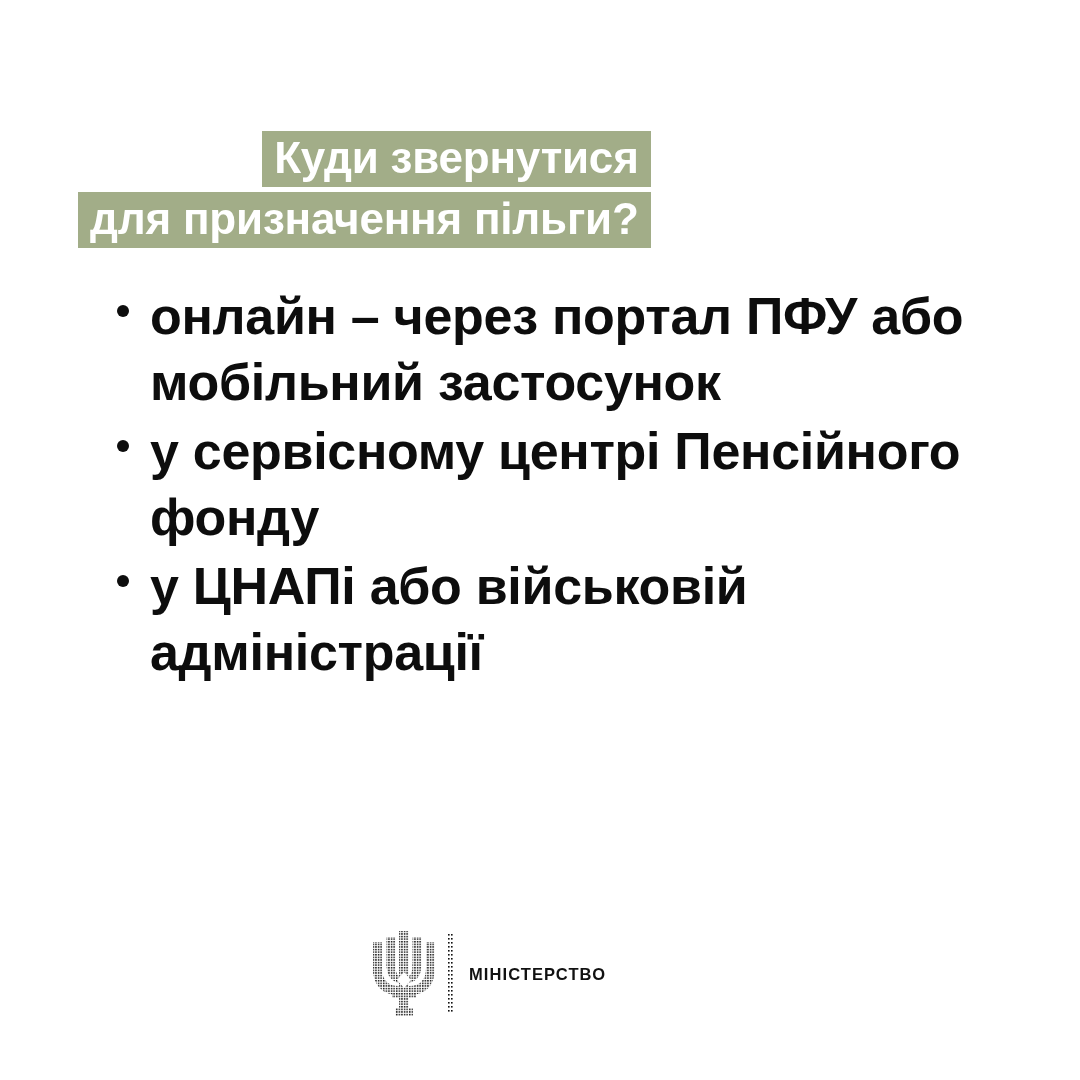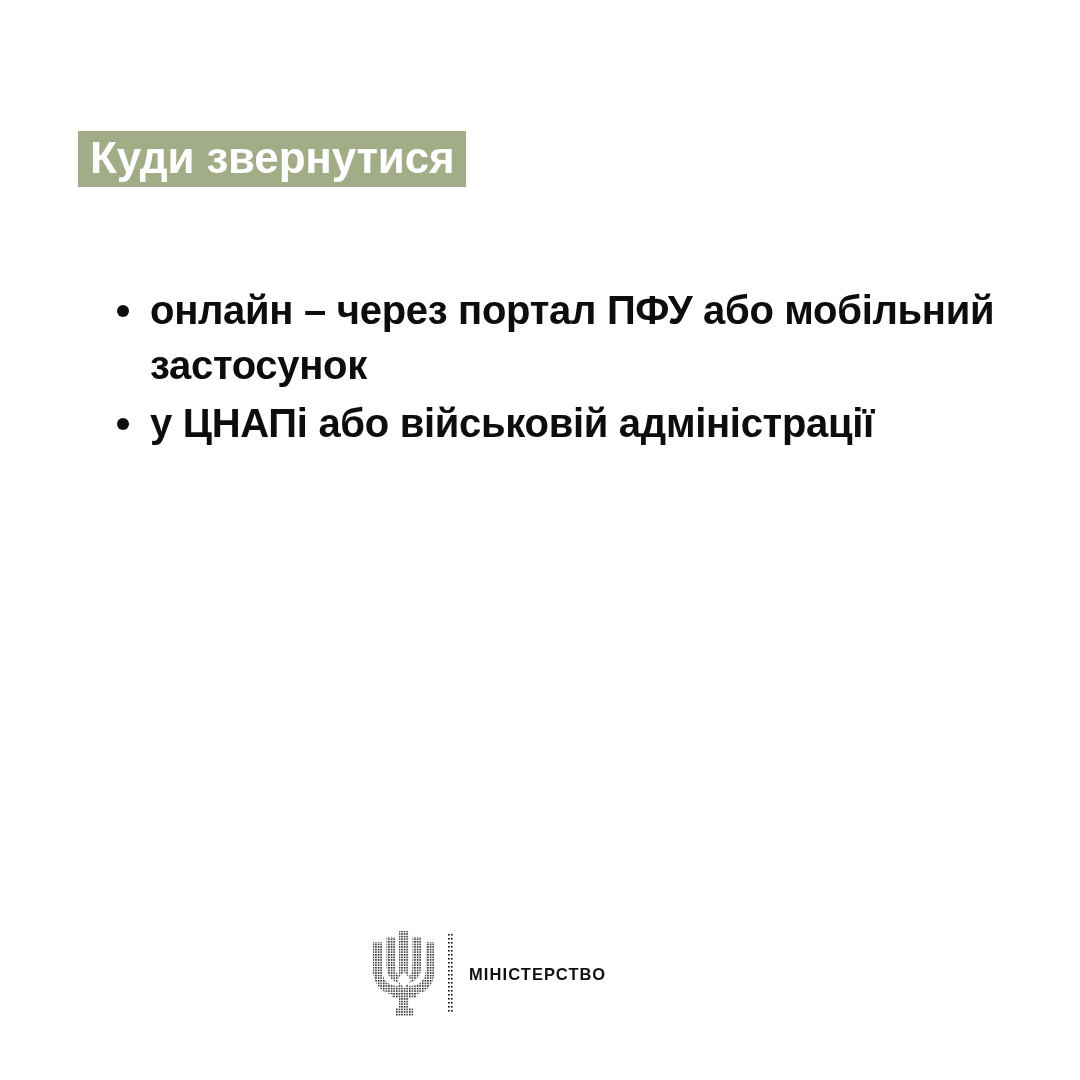--- a/index.html
+++ b/index.html
@@ -53,23 +53,23 @@
     width: 900px;
     list-style: none;
     margin: 0;
     padding: 0;
   }
   .bullet-item {
     position: relative;
     padding-left: 42px;
     margin: 0 0 3px 0;
     color: #0d0d0d;
-    font-size: 40px;
+    font-size: 52px;
     font-weight: bold;
-    line-height: 55px;
+    line-height: 66px;
     letter-spacing: -0.3px;
   }
   .bullet-dot {
     position: absolute;
     left: 9px;
     top: 22px;
     width: 12px;
     height: 12px;
     background: #0d0d0d;
     border-radius: 50%;
@@ -110,26 +110,31 @@
   }
   .logo-text-line { display: block; }
 </style>
 </head>
 <body>
 
 <div class="poster">
 
   <div class="title-block">
     <span class="title-line">Куди звернутися</span>
+    <span class="title-line">для призначення пільги?</span>
   </div>
 
   <ul class="bullet-list">
     <li class="bullet-item">
       <span class="bullet-dot"></span>
       <span class="bullet-text">онлайн – через портал ПФУ або мобільний застосунок</span>
+    </li>
+    <li class="bullet-item">
+      <span class="bullet-dot"></span>
+      <span class="bullet-text">у сервісному центрі Пенсійного фонду</span>
     </li>
     <li class="bullet-item">
       <span class="bullet-dot"></span>
       <span class="bullet-text">у ЦНАПі або військовій адміністрації</span>
     </li>
   </ul>
 
   <div class="logo">
 
     <svg class="logo-mark" viewBox="0 0 68 92" aria-hidden="true">

